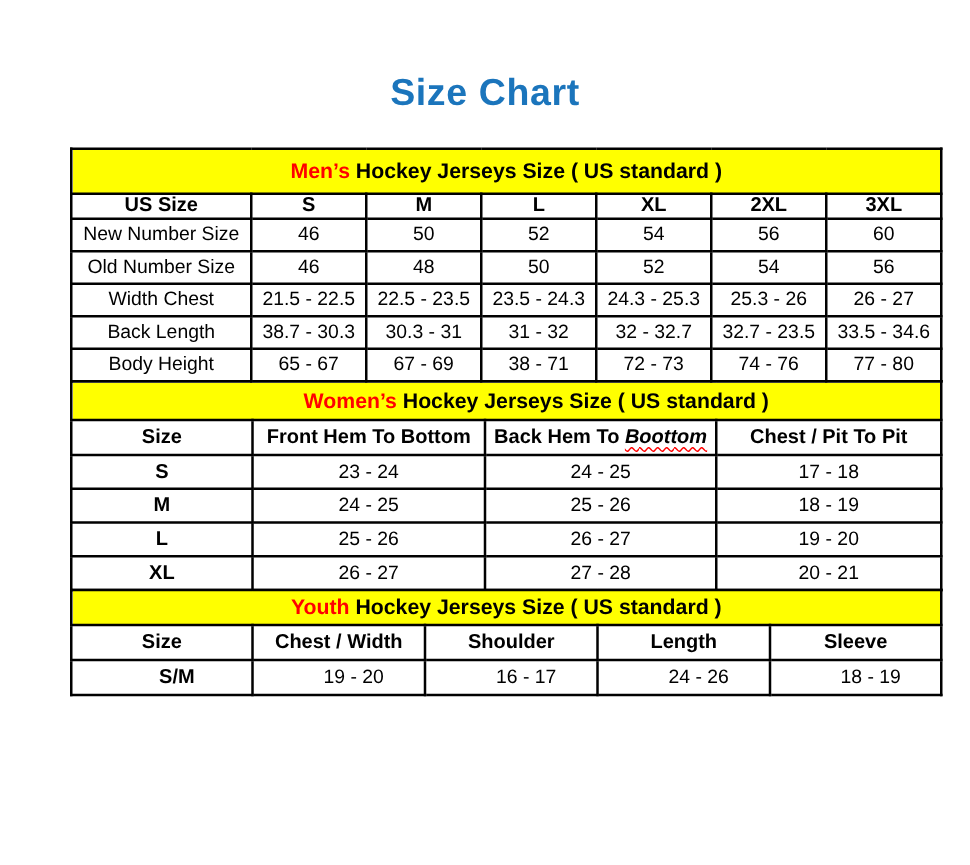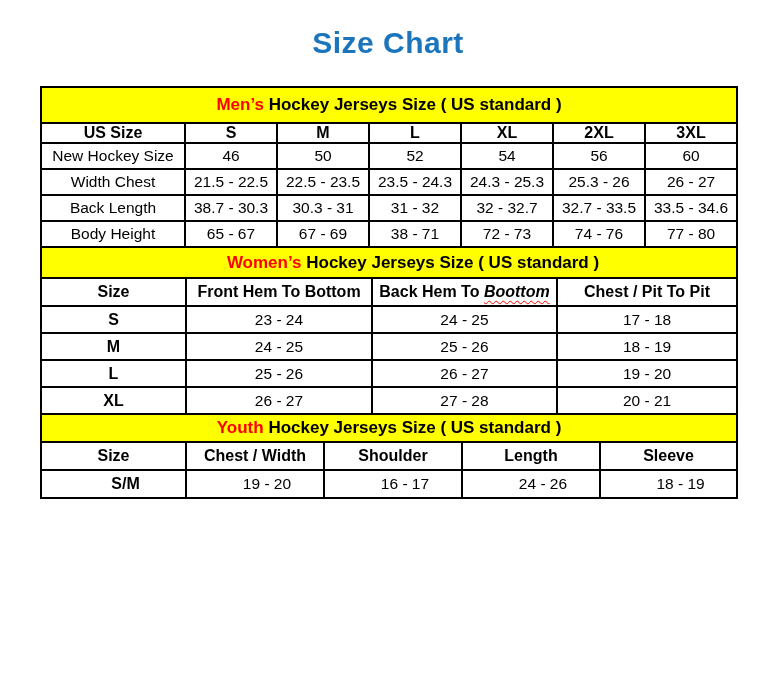--- a/index.html
+++ b/index.html
@@ -9,24 +9,24 @@
   }
   *{box-sizing:border-box;}
   html,body{margin:0;padding:0;}
   body{
     width:776px;height:692px;background:#ffffff;overflow:hidden;
     font-family:"Liberation Sans","DejaVu Sans",sans-serif;color:#000;
   }
   .title{
     text-align:center;color:var(--title-blue);
     font-size:30px;font-weight:bold;line-height:1;
-    margin:28px 0 0 0;letter-spacing:0.5px;
+    margin:60px 0 0 0;letter-spacing:0.5px;
   }
   .chart{width:696px;margin:28px auto 0 auto;}
-  table.tbl{border-collapse:collapse;table-layout:fixed;width:696px;}
+  table.tbl{border-collapse:collapse;table-layout:fixed;width:696px;margin-left:16px;}
   table.tbl + table.tbl{margin-top:-2px;}
   .tbl th,.tbl td{
     border:2px solid #000;text-align:center;vertical-align:middle;
     padding:0;font-size:16px;white-space:nowrap;overflow:hidden;
   }
   tr.band td{
     background:var(--band-yellow);font-weight:bold;font-size:17px;height:36px;
   }
   .red{color:var(--accent-red);}
   tr.hdr th{font-weight:bold;height:14px;}
@@ -72,44 +72,53 @@
       <tr class="hdr">
         <th>US Size</th>
         <th>S</th>
         <th>M</th>
         <th>L</th>
         <th>XL</th>
         <th>2XL</th>
         <th>3XL</th>
       </tr>
       <tr class="row">
-        <td>New Hockey Size</td>
+        <td>New Number Size</td>
         <td>46</td>
         <td>50</td>
         <td>52</td>
         <td>54</td>
         <td>56</td>
         <td>60</td>
+      </tr>
+      <tr class="row">
+        <td>Old Number Size</td>
+        <td>46</td>
+        <td>48</td>
+        <td>50</td>
+        <td>52</td>
+        <td>54</td>
+        <td>56</td>
       </tr>
       <tr class="row">
         <td>Width Chest</td>
         <td>21.5 - 22.5</td>
         <td>22.5 - 23.5</td>
         <td>23.5 - 24.3</td>
         <td>24.3 - 25.3</td>
         <td>25.3 - 26</td>
         <td>26 - 27</td>
       </tr>
       <tr class="row">
         <td>Back Length</td>
         <td>38.7 - 30.3</td>
         <td>30.3 - 31</td>
         <td>31 - 32</td>
         <td>32 - 32.7</td>
-        <td>32.7 - 33.5</td>
+        <td>32.7 - 23.5</td>
         <td>33.5 - 34.6</td>
       </tr>
       <tr class="row">
         <td>Body Height</td>
         <td>65 - 67</td>
         <td>67 - 69</td>
         <td>38 - 71</td>
         <td>72 - 73</td>
         <td>74 - 76</td>
         <td>77 - 80</td>

